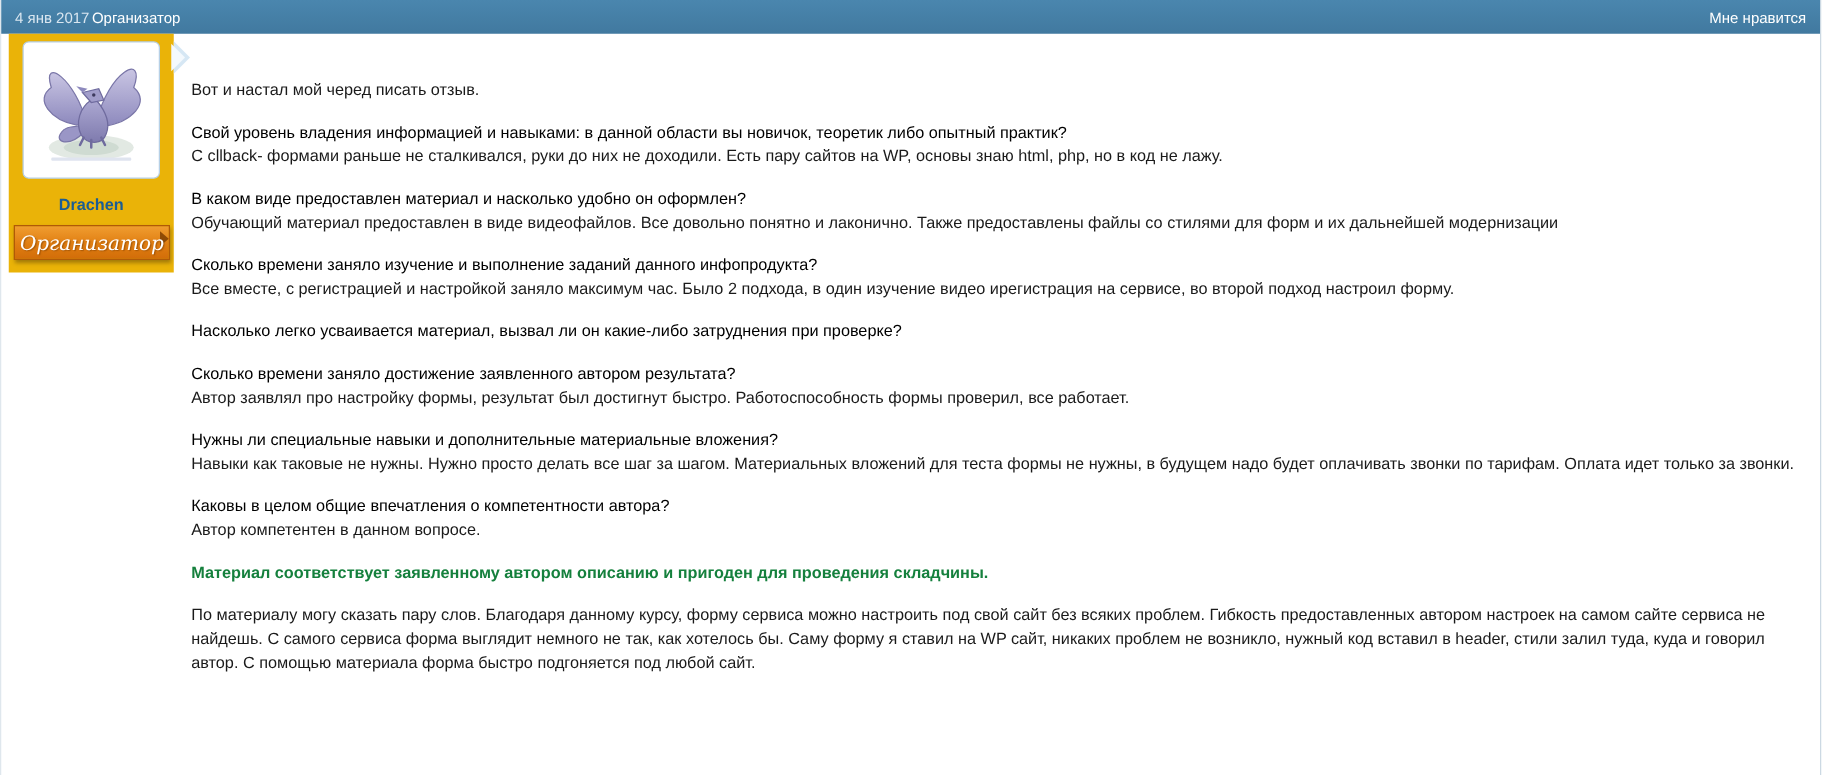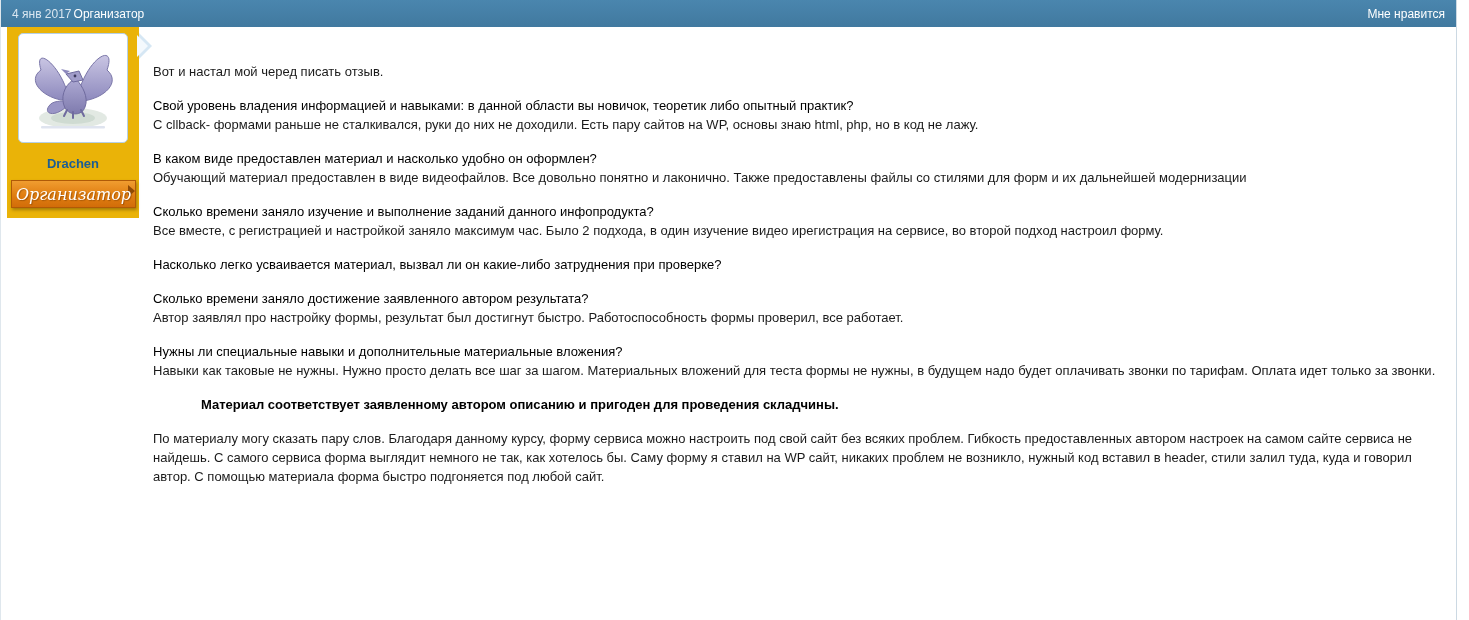--- a/index.html
+++ b/index.html
@@ -98,21 +98,21 @@
   
   .message {
     flex: 1;
     padding: 35px 12px 0 14px;
     font-size: 13px;
     color: #1a1a1a;
   }
   .message p { line-height: 19px; }
   .msg-block { margin: 0 0 15px 0; }
   .q { font-weight: normal; color: #000000; }
-  .statement { font-weight: bold; color: #000000; margin-left: 48px; }
+  .statement { font-weight: bold; color: #15803d; }
 </style>
 </head>
 <body>
 
 <div class="post">
 
   <div class="post-header">
     <div class="ph-left">
       <span class="ph-date">4 янв 2017</span>
       <a class="ph-link">Организатор</a>
@@ -185,20 +185,22 @@
       </div>
       <div class="msg-block">
         <p class="q">Сколько времени заняло достижение заявленного автором результата?</p>
         <p class="a">Автор заявлял про настройку формы, результат был достигнут быстро. Работоспособность формы проверил, все работает.</p>
       </div>
       <div class="msg-block">
         <p class="q">Нужны ли специальные навыки и дополнительные материальные вложения?</p>
         <p class="a">Навыки как таковые не нужны. Нужно просто делать все шаг за шагом. Материальных вложений для теста формы не нужны, в будущем надо будет оплачивать звонки по тарифам. Оплата идет только за звонки.</p>
       </div>
       <div class="msg-block">
+        <p class="q">Каковы в целом общие впечатления о компетентности автора?</p>
+        <p class="a">Автор компетентен в данном вопросе.</p>
       </div>
 
       <div class="msg-block">
         <p class="statement">Материал соответствует заявленному автором описанию и пригоден для проведения складчины.</p>
       </div>
 
       <div class="msg-block">
         <p>По материалу могу сказать пару слов. Благодаря данному курсу, форму сервиса можно настроить под свой сайт без всяких проблем. Гибкость предоставленных автором настроек на самом сайте сервиса не найдешь. С самого сервиса форма выглядит немного не так, как хотелось бы. Саму форму я ставил на WP сайт, никаких проблем не возникло, нужный код вставил в header, стили залил туда, куда и говорил автор. С помощью материала форма быстро подгоняется под любой сайт.</p>
       </div>
     </div>

